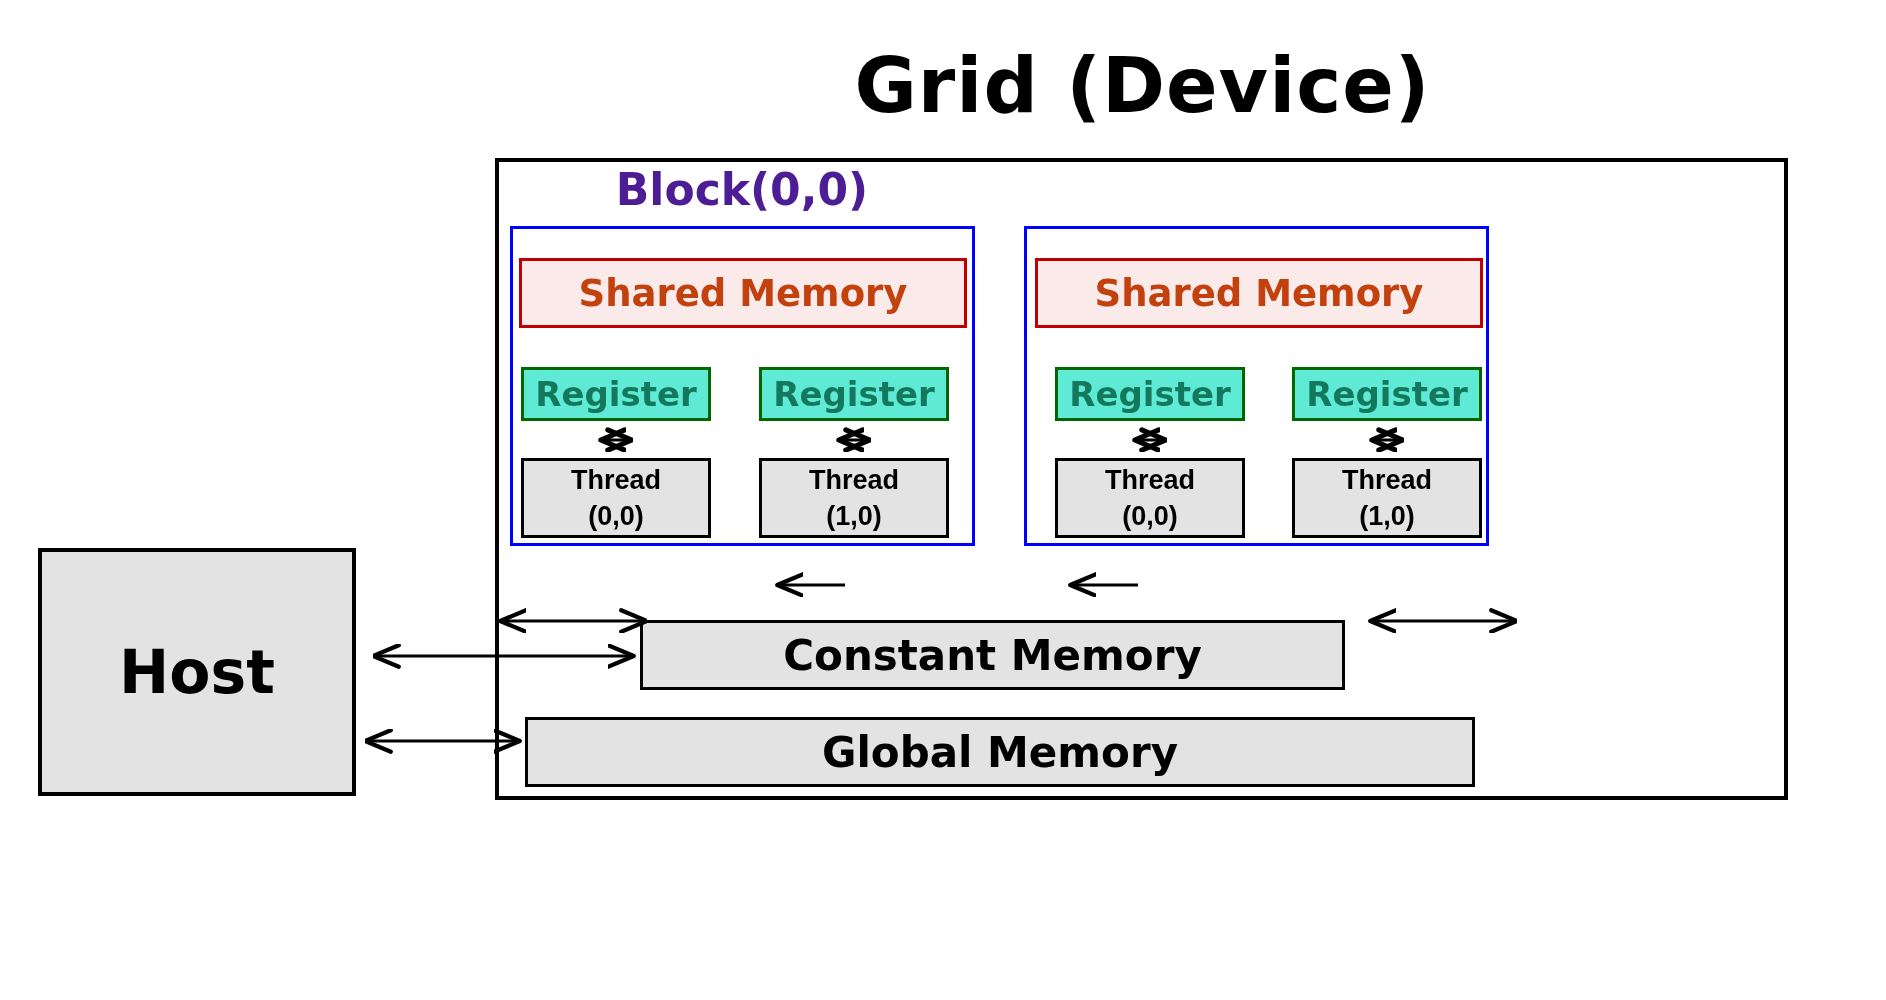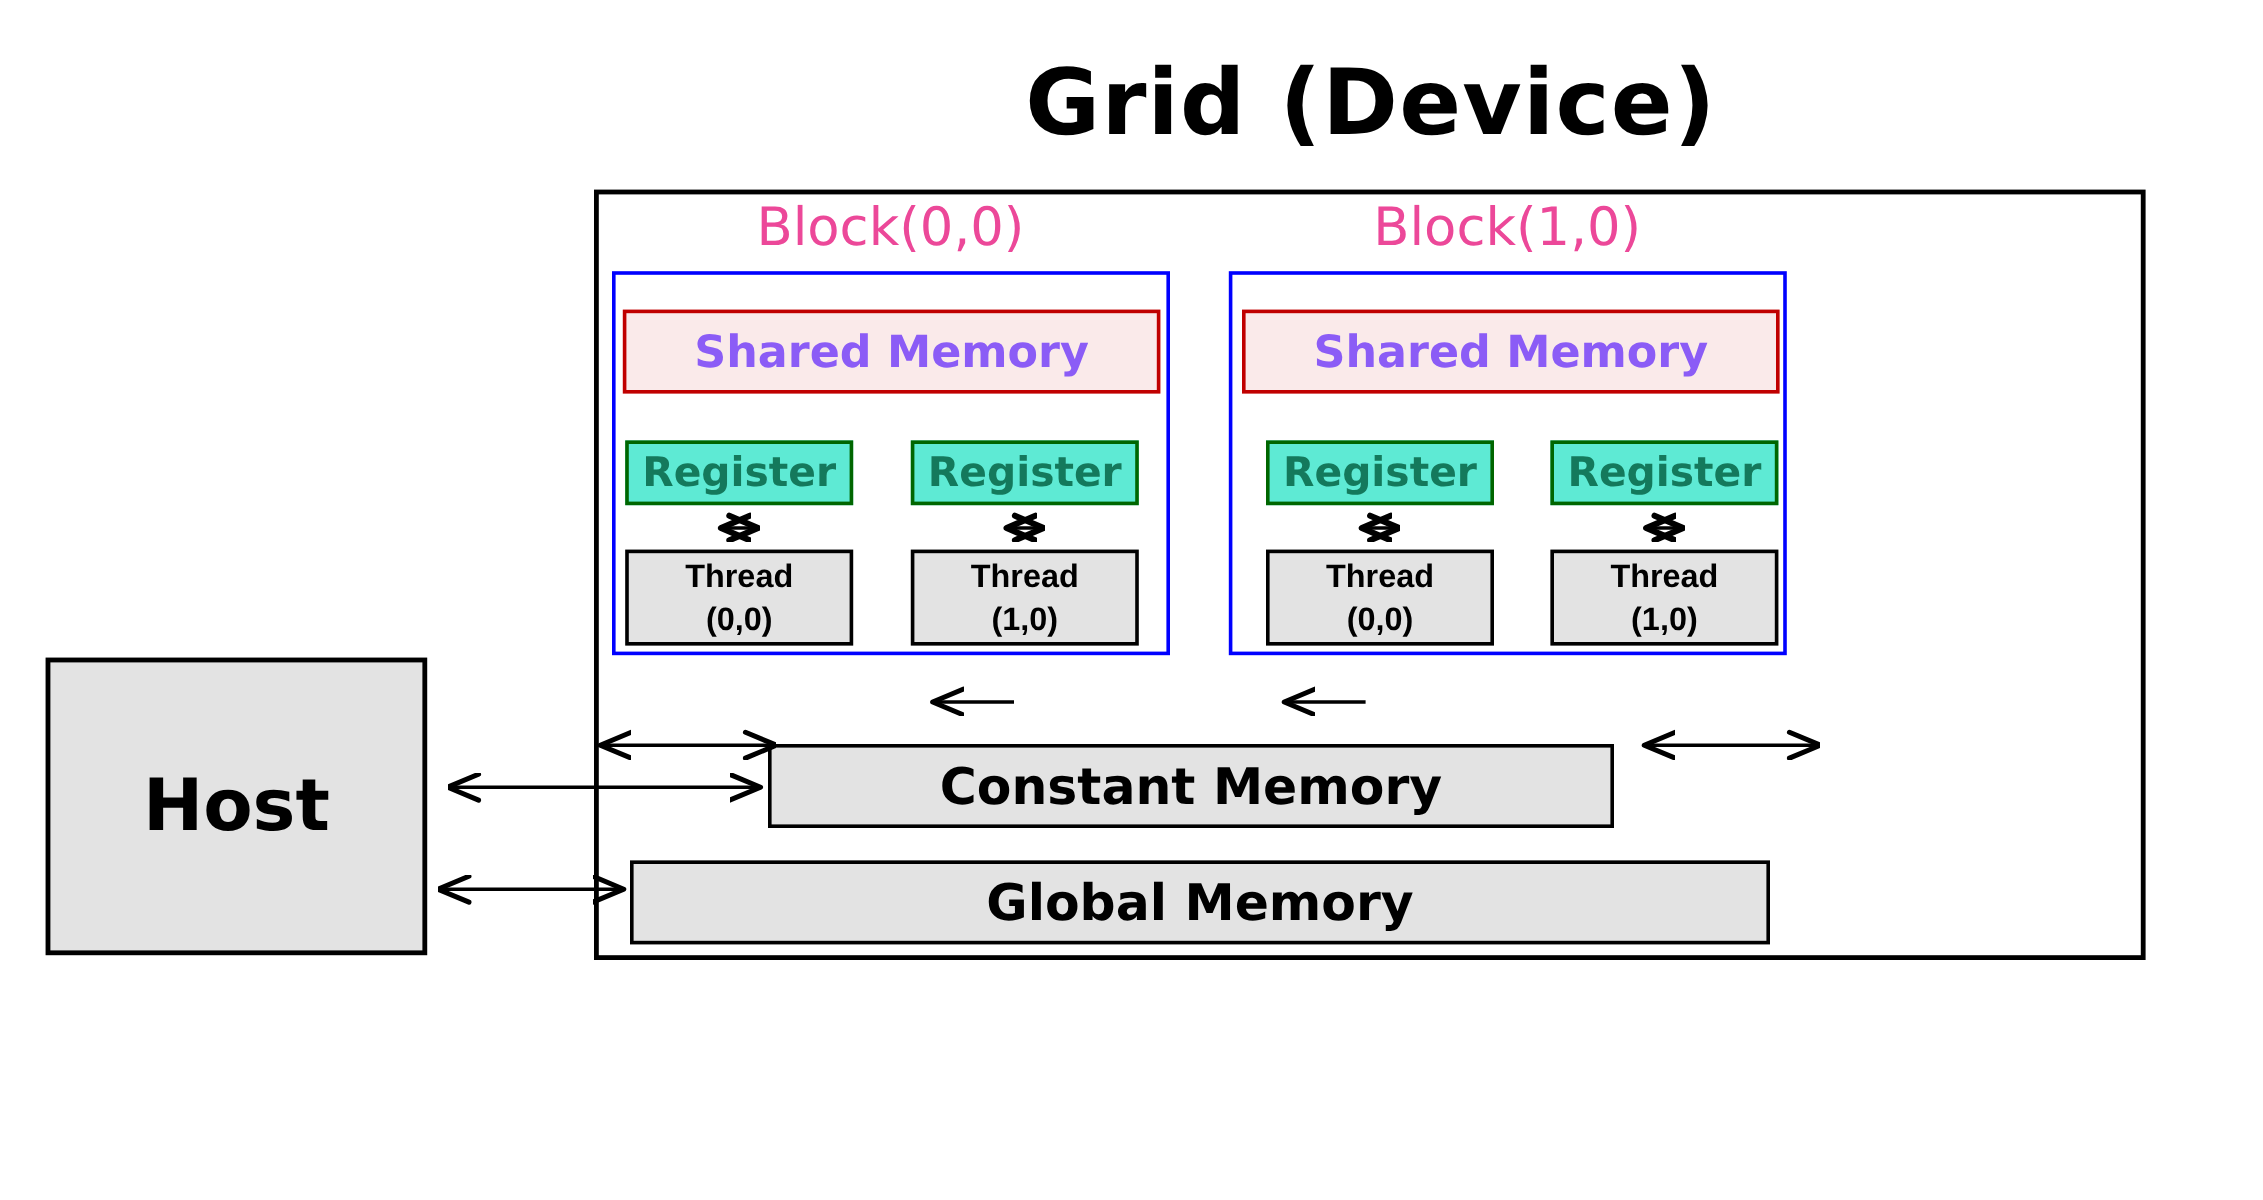--- a/index.html
+++ b/index.html
@@ -45,22 +45,22 @@
     border: 4px solid #000000;
     box-sizing: border-box;
     background: transparent;
   }
 
   
   .block-label {
     position: absolute;
     font-family: "DejaVu Sans", sans-serif;
     font-size: 44px;
-    font-weight: 400;
-    color: #ec4899;
+    font-weight: 700;
+    color: #4c1d95;
     text-align: center;
     white-space: nowrap;
     line-height: 1;
   }
   #block-label-0 { left: 512px; top: 140px; width: 460px; }
   #block-label-1 { left: 1026px; top: 140px; width: 460px; }
 
   
   .block-box {
     position: absolute;
@@ -76,21 +76,21 @@
     position: absolute;
     border: 3px solid #C00000;
     background: #FAEAEA;
     box-sizing: border-box;
     display: flex;
     align-items: center;
     justify-content: center;
     font-family: "DejaVu Sans", sans-serif;
     font-size: 37px;
     font-weight: 700;
-    color: #8b5cf6;
+    color: #c2410c;
     white-space: nowrap;
   }
   #shared-mem-0 { left: 519px; top: 230px; width: 448px; height: 70px; }
   #shared-mem-1 { left: 1035px; top: 230px; width: 448px; height: 70px; }
 
   
   .register-box {
     position: absolute;
     border: 3px solid #006600;
     background: #5eead4;
@@ -182,21 +182,20 @@
 </head>
 <body>
 
 <div id="stage">
 
   <div id="grid-title">Grid (Device)</div>
 
   <div id="grid-box"></div>
 
   <div class="block-label" id="block-label-0">Block(0,0)</div>
-  <div class="block-label" id="block-label-1">Block(1,0)</div>
 
   <div class="block-box" id="block-box-0"></div>
   <div class="block-box" id="block-box-1"></div>
 
   <div class="shared-mem" id="shared-mem-0">Shared Memory</div>
   <div class="shared-mem" id="shared-mem-1">Shared Memory</div>
 
   <div class="register-box" id="register-box-0-0">Register</div>
   <div class="register-box" id="register-box-0-1">Register</div>
   <div class="register-box" id="register-box-1-0">Register</div>

